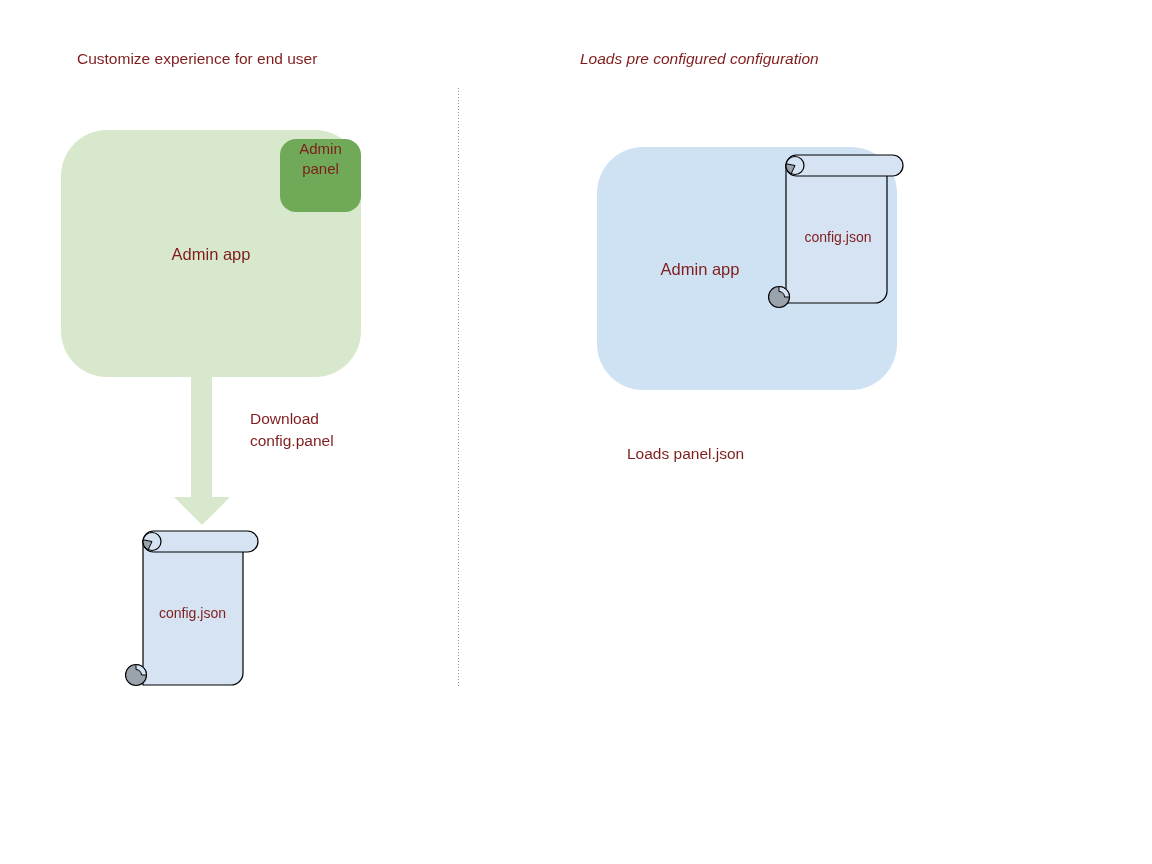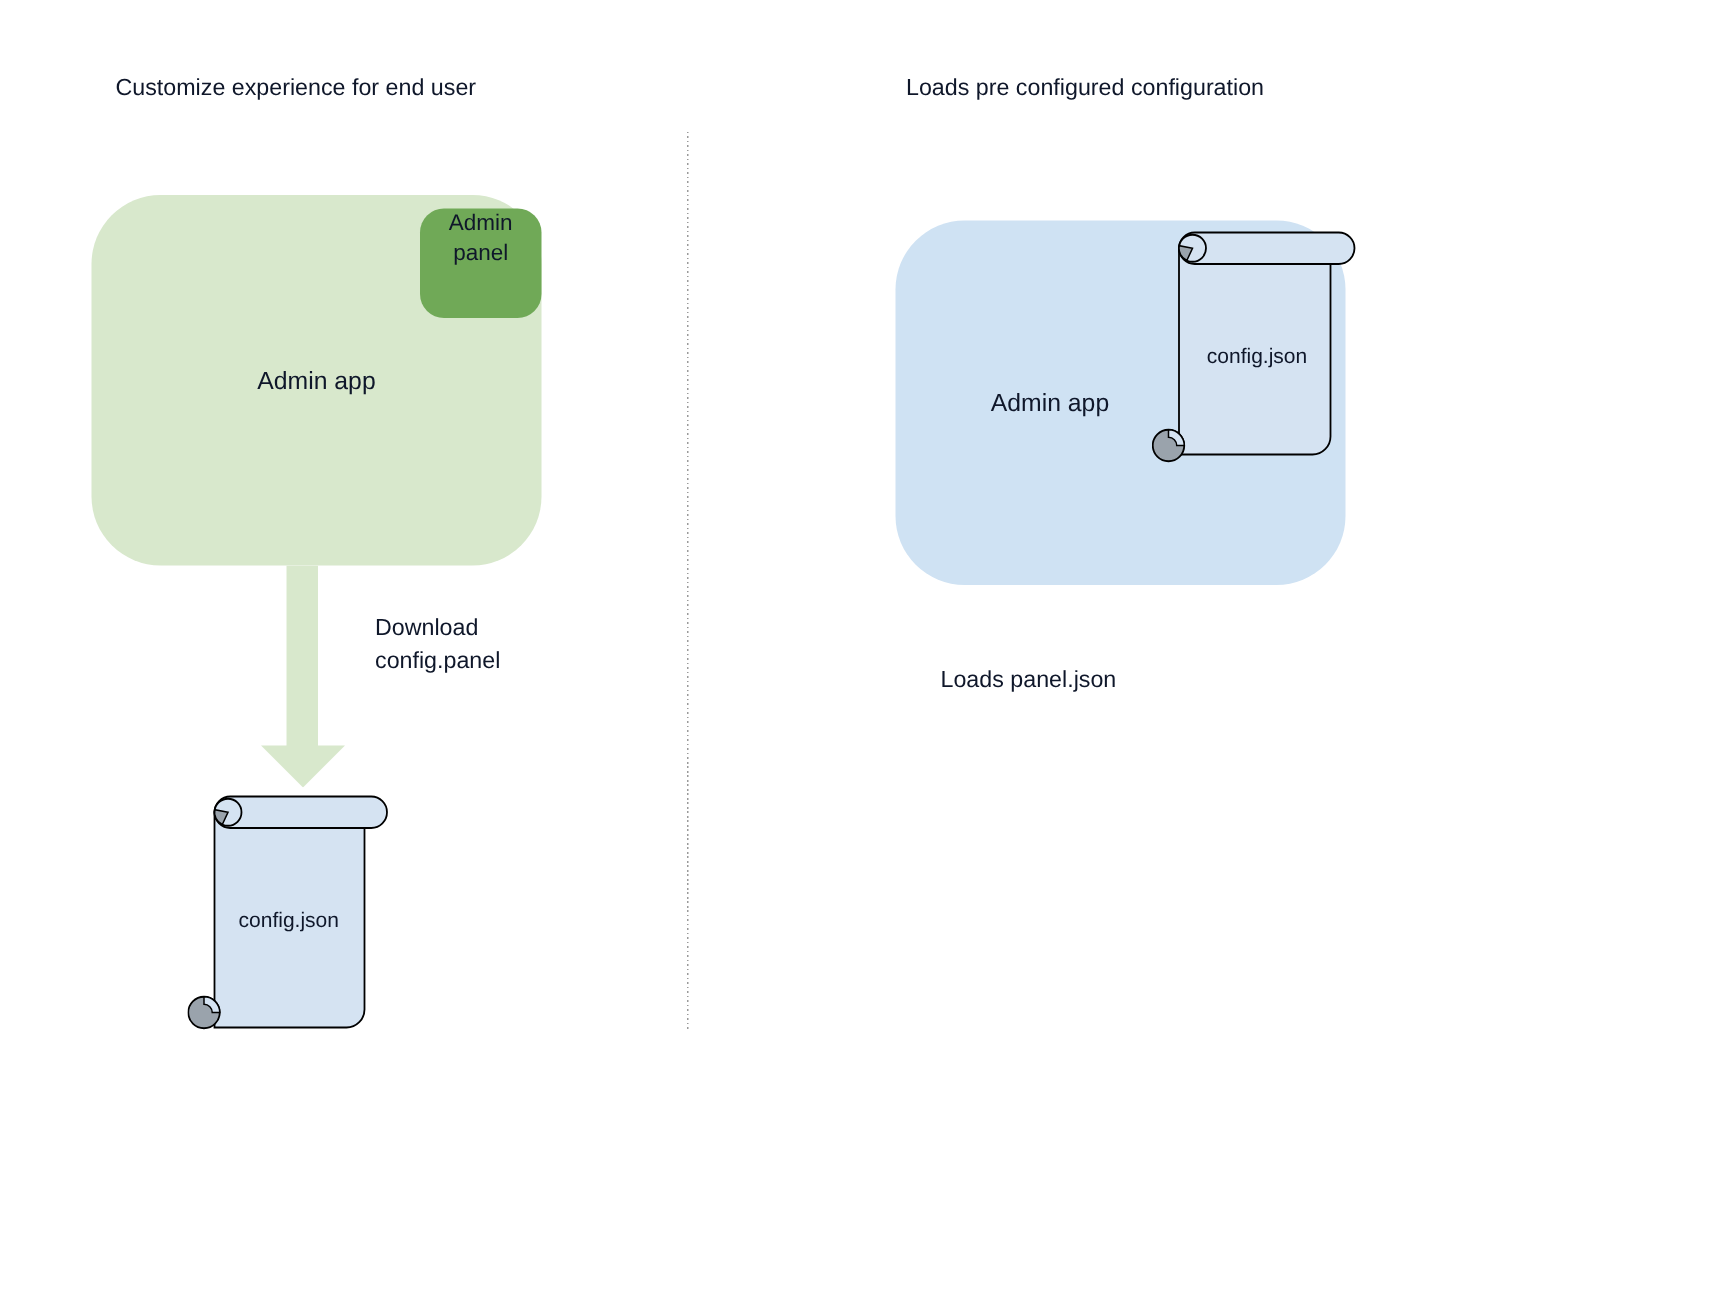--- a/index.html
+++ b/index.html
@@ -2,21 +2,21 @@
 <html><head>
 <meta charset="utf-8">
 <style>
   html,body{margin:0;padding:0;background:#ffffff;}
   .canvas{
     position:relative;
     width:1152px;height:864px;
     background:#ffffff;
     overflow:hidden;
     font-family:"Liberation Sans", sans-serif;
-    color:#0f172a;
+    color:#7f1d1d;
   }
   .abs{position:absolute;}
   .section-title{
     font-size:15.5px;
     line-height:22px;
     white-space:nowrap;
   }
   .divider{
     left:458px;top:88px;
     width:1px;height:600px;
@@ -64,21 +64,21 @@
   .scroll-left{left:125px;top:528px;width:135px;height:162px;}
   .scroll-right{left:768px;top:152px;width:140px;height:158px;}
 </style>
 </head>
 <body>
 
 <div class="canvas">
 
   <div class="abs section-title" style="left:77px;top:48px;">Customize experience for end user</div>
 
-  <div class="abs section-title" style="left:604px;top:48px;">Loads pre configured configuration</div>
+  <div class="abs section-title" style="left:580px;top:48px;font-style:italic;">Loads pre configured configuration</div>
 
   <div class="abs divider"></div>
 
   <div class="abs app-box admin-app" style="background: rgb(216, 232, 204);">
     <span class="app-label">Admin app</span>
   </div>
 
   <div class="abs admin-panel" style="background: rgb(112, 169, 87);">
     <span class="panel-label">Admin panel</span>
   </div>

